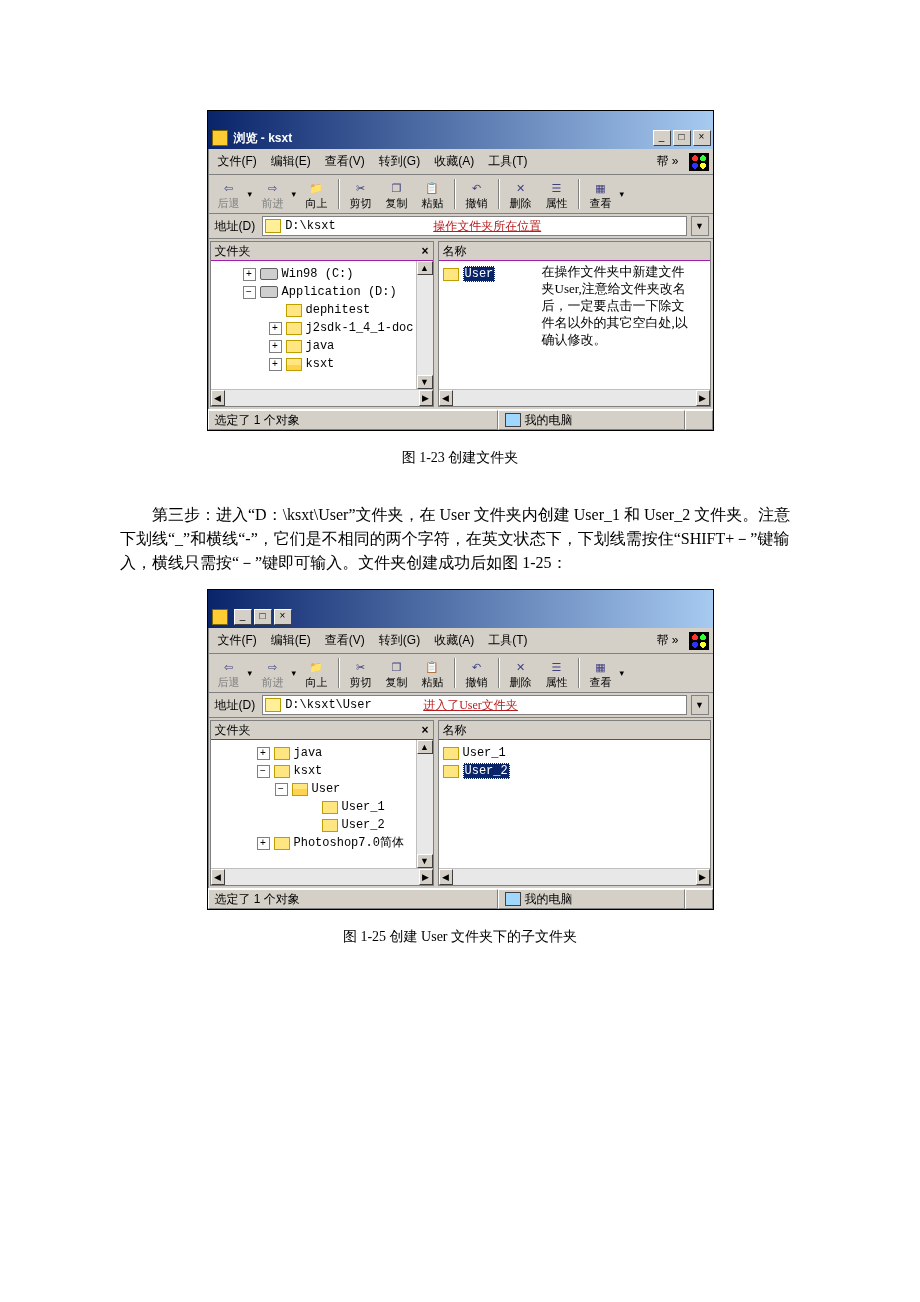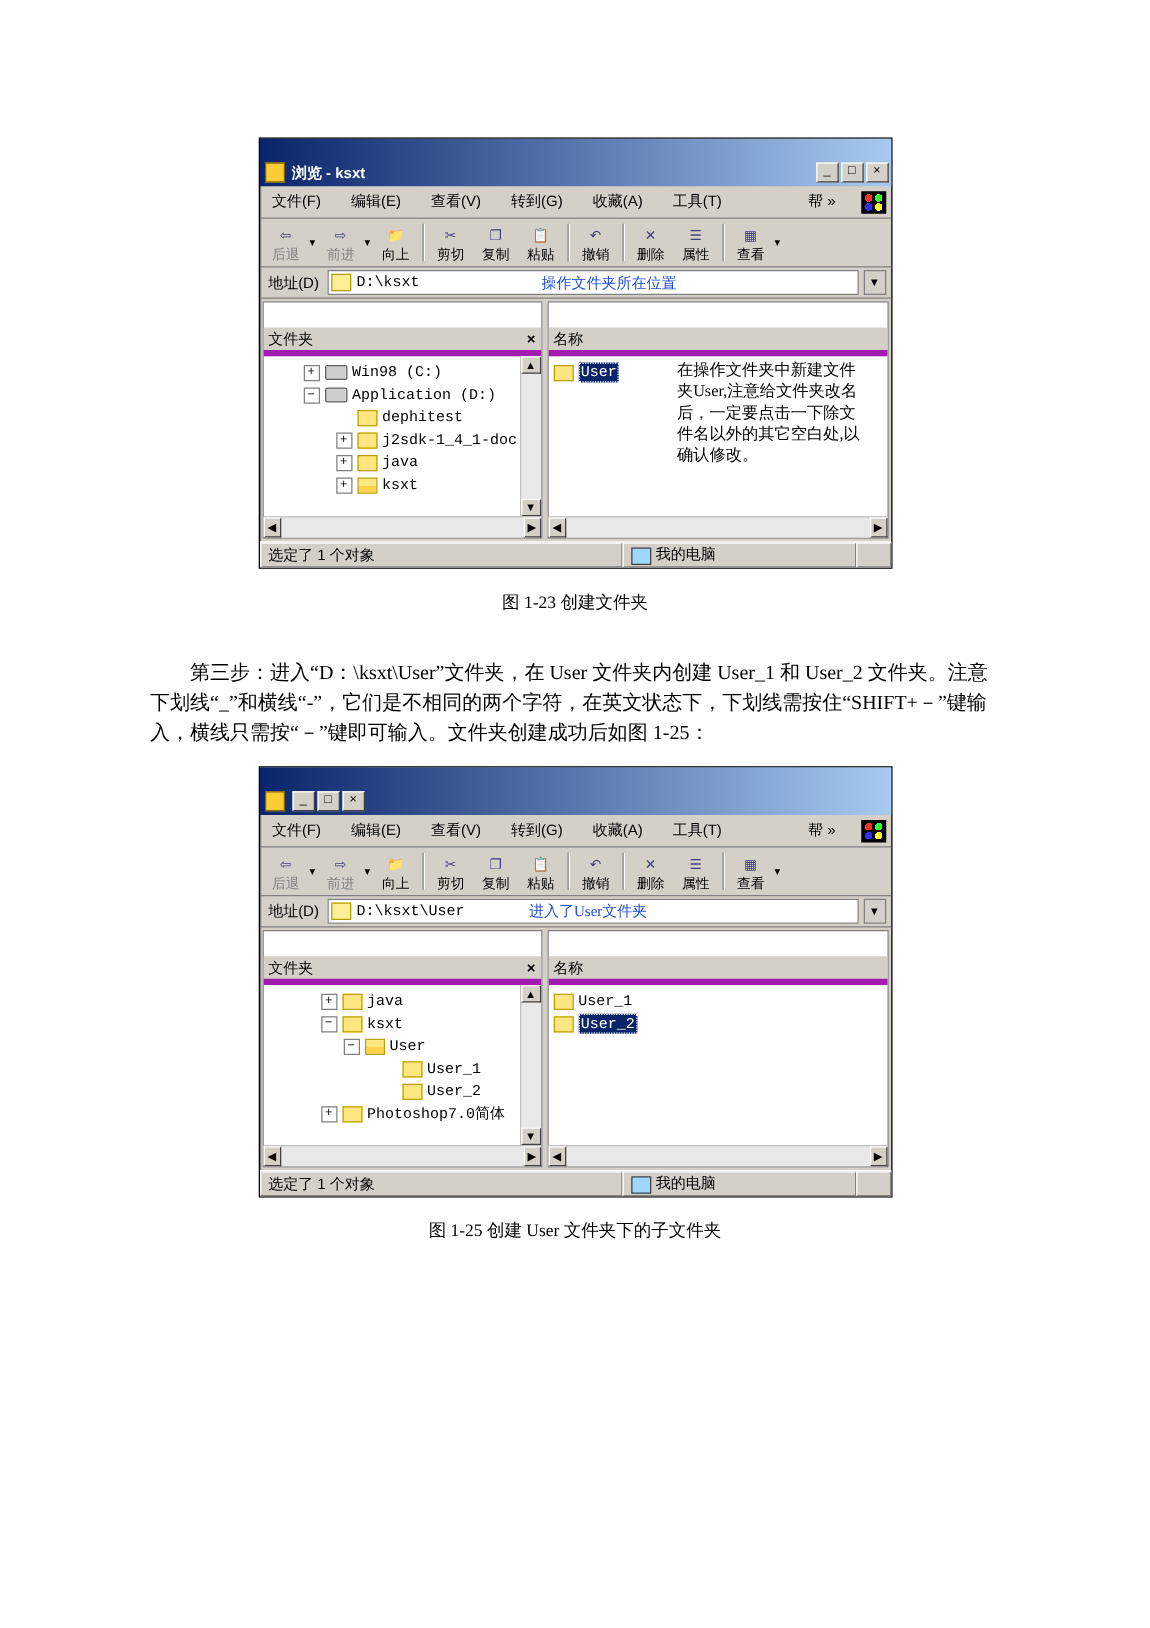--- a/index.html
+++ b/index.html
@@ -50,21 +50,21 @@
     border-right-color:#404040; border-bottom-color:#404040;
     font-size: 10px;
     line-height: 12px;
     text-align: center;
     color:#000;
   }
   .menubar {
     display: flex;
     align-items: center;
     padding: 2px 4px;
-    gap: 12px;
+    gap: 2px;
     border-bottom: 1px solid #808080;
   }
   .menuitem {
     padding: 2px 6px;
   }
   .menu-spacer { flex: 1; }
   .menu-help { padding: 2px 4px; }
   .winlogo {
     width: 20px; height: 18px;
     margin-left: 4px;
@@ -130,22 +130,23 @@
   .addrbox .folder-icon {
     width: 14px; height: 12px;
     background: #ffef99;
     border: 1px solid #b59b00;
     margin-right: 4px;
   }
   .addrbox .addr-text { font-family: "Courier New", monospace; }
   .addr-note {
     position: absolute;
     left: 170px;
-    color: #1d4ed8;
+    color: #b91c1c;
     font-family: "SimSun","宋体",serif;
+    text-decoration: underline;
   }
   .addr-drop {
     width: 16px; height: 18px;
     background: #d4d0c8;
     border: 1px solid #808080;
     display:flex;align-items:center;justify-content:center;
     font-size:9px;
   }
   .body-row {
     display: flex;
@@ -156,25 +157,24 @@
     margin: 2px;
     display: flex;
     flex-direction: column;
   }
   .pane.left { width: 222px; }
   .pane.right { flex: 1; }
   .pane-header {
     display: flex;
     align-items: center;
     background: #d4d0c8;
-    border-bottom: 5px solid #a21caf;
+    border-bottom: 1px solid #a21caf;
     font-size: 12px;
     height: 18px;
     padding: 0 4px;
-    margin-top: 20px;
   }
   .pane-header .closex {
     margin-left: auto;
     font-weight: bold;
   }
   .pane-body {
     position: relative;
     flex: 1;
     overflow: hidden;
     min-height: 120px;
@@ -278,21 +278,21 @@
   }
   .statusbar .cell {
     border: 1px solid #808080;
     border-top-color: #fff;
     border-left-color: #fff;
     padding: 1px 6px;
     background: #d4d0c8;
     display:flex;align-items:center;gap:4px;
   }
   .statusbar .cell.stretch { flex: 0 0 276px; }
-  .statusbar .cell.right { flex: 1; align-items: flex-end; }
+  .statusbar .cell.right { flex: 1; }
   .grip {
     width: 14px;
     background:
       linear-gradient(135deg, transparent 45%, #808080 45% 50%, transparent 50%) 0 0/6px 6px;
   }
   .comp-icon {
     width: 14px; height: 12px;
     border: 1px solid #404040;
     background: #9fd7ff;
   }

